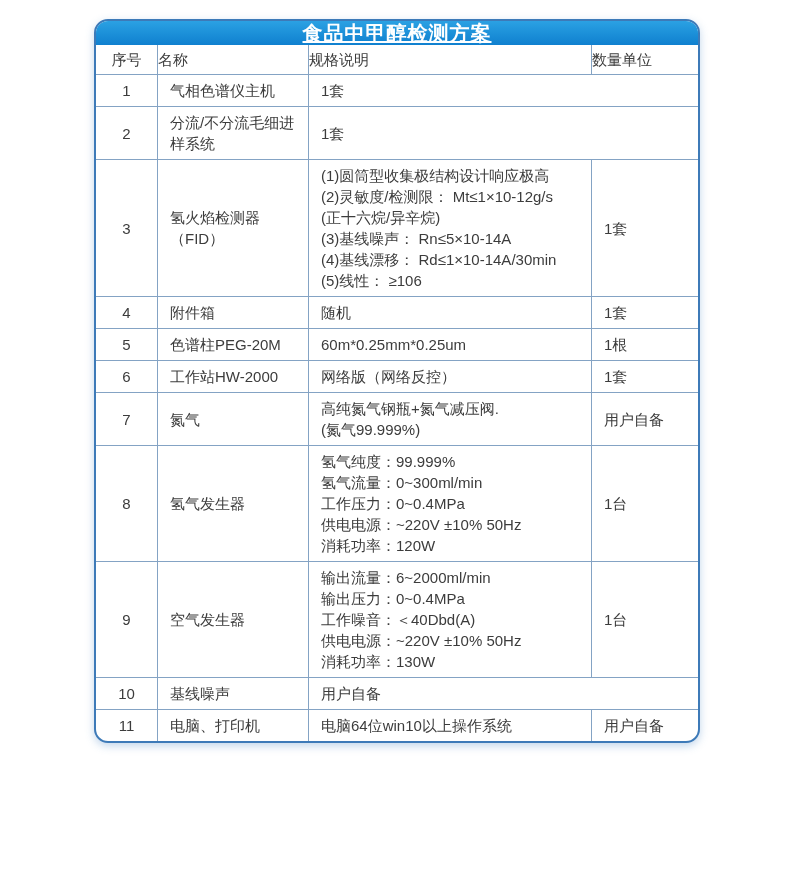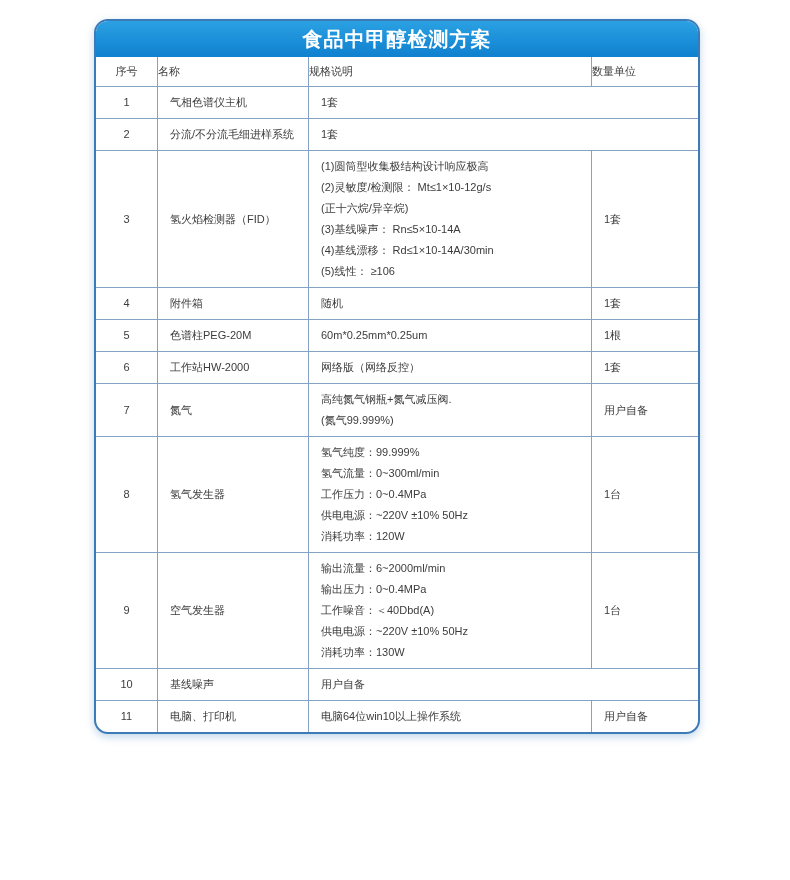--- a/index.html
+++ b/index.html
@@ -21,43 +21,44 @@
     left: 94px;
     top: 19px;
     width: 606px;
     border: 2px solid #3d7ab8;
     border-radius: 14px;
     overflow: hidden;
     background: #ffffff;
     box-shadow: 0 3px 8px rgba(120, 165, 210, 0.45);
   }
   .title-bar {
-    height: 36px;
+    height: 24px;
     background: linear-gradient(180deg, #2ba1e3 0%, #1b8fd8 55%, #1080cf 100%);
     color: #ffffff;
     font-size: 20px;
     font-weight: bold;
     letter-spacing: 1px;
     display: flex;
     align-items: center;
     justify-content: center;
+    text-decoration: underline;
   }
   .tbl { width: 100%; }
   .tr {
     display: grid;
     grid-template-columns: 61px 151px 283px 1fr;
     border-top: 1px solid #84a3c4;
   }
   .tr.header-row { border-top: none; }
   .td {
     padding: 5px 12px;
     display: flex;
     align-items: center;
     color: #3c3c3c;
-    font-size: 11px;
+    font-size: 15px;
     line-height: 21px;
     border-left: 1px solid #84a3c4;
     white-space: pre-line;
     word-break: break-word;
   }
   .td.col-no {
     border-left: none;
     justify-content: center;
     padding: 5px 4px;
     text-align: center;

